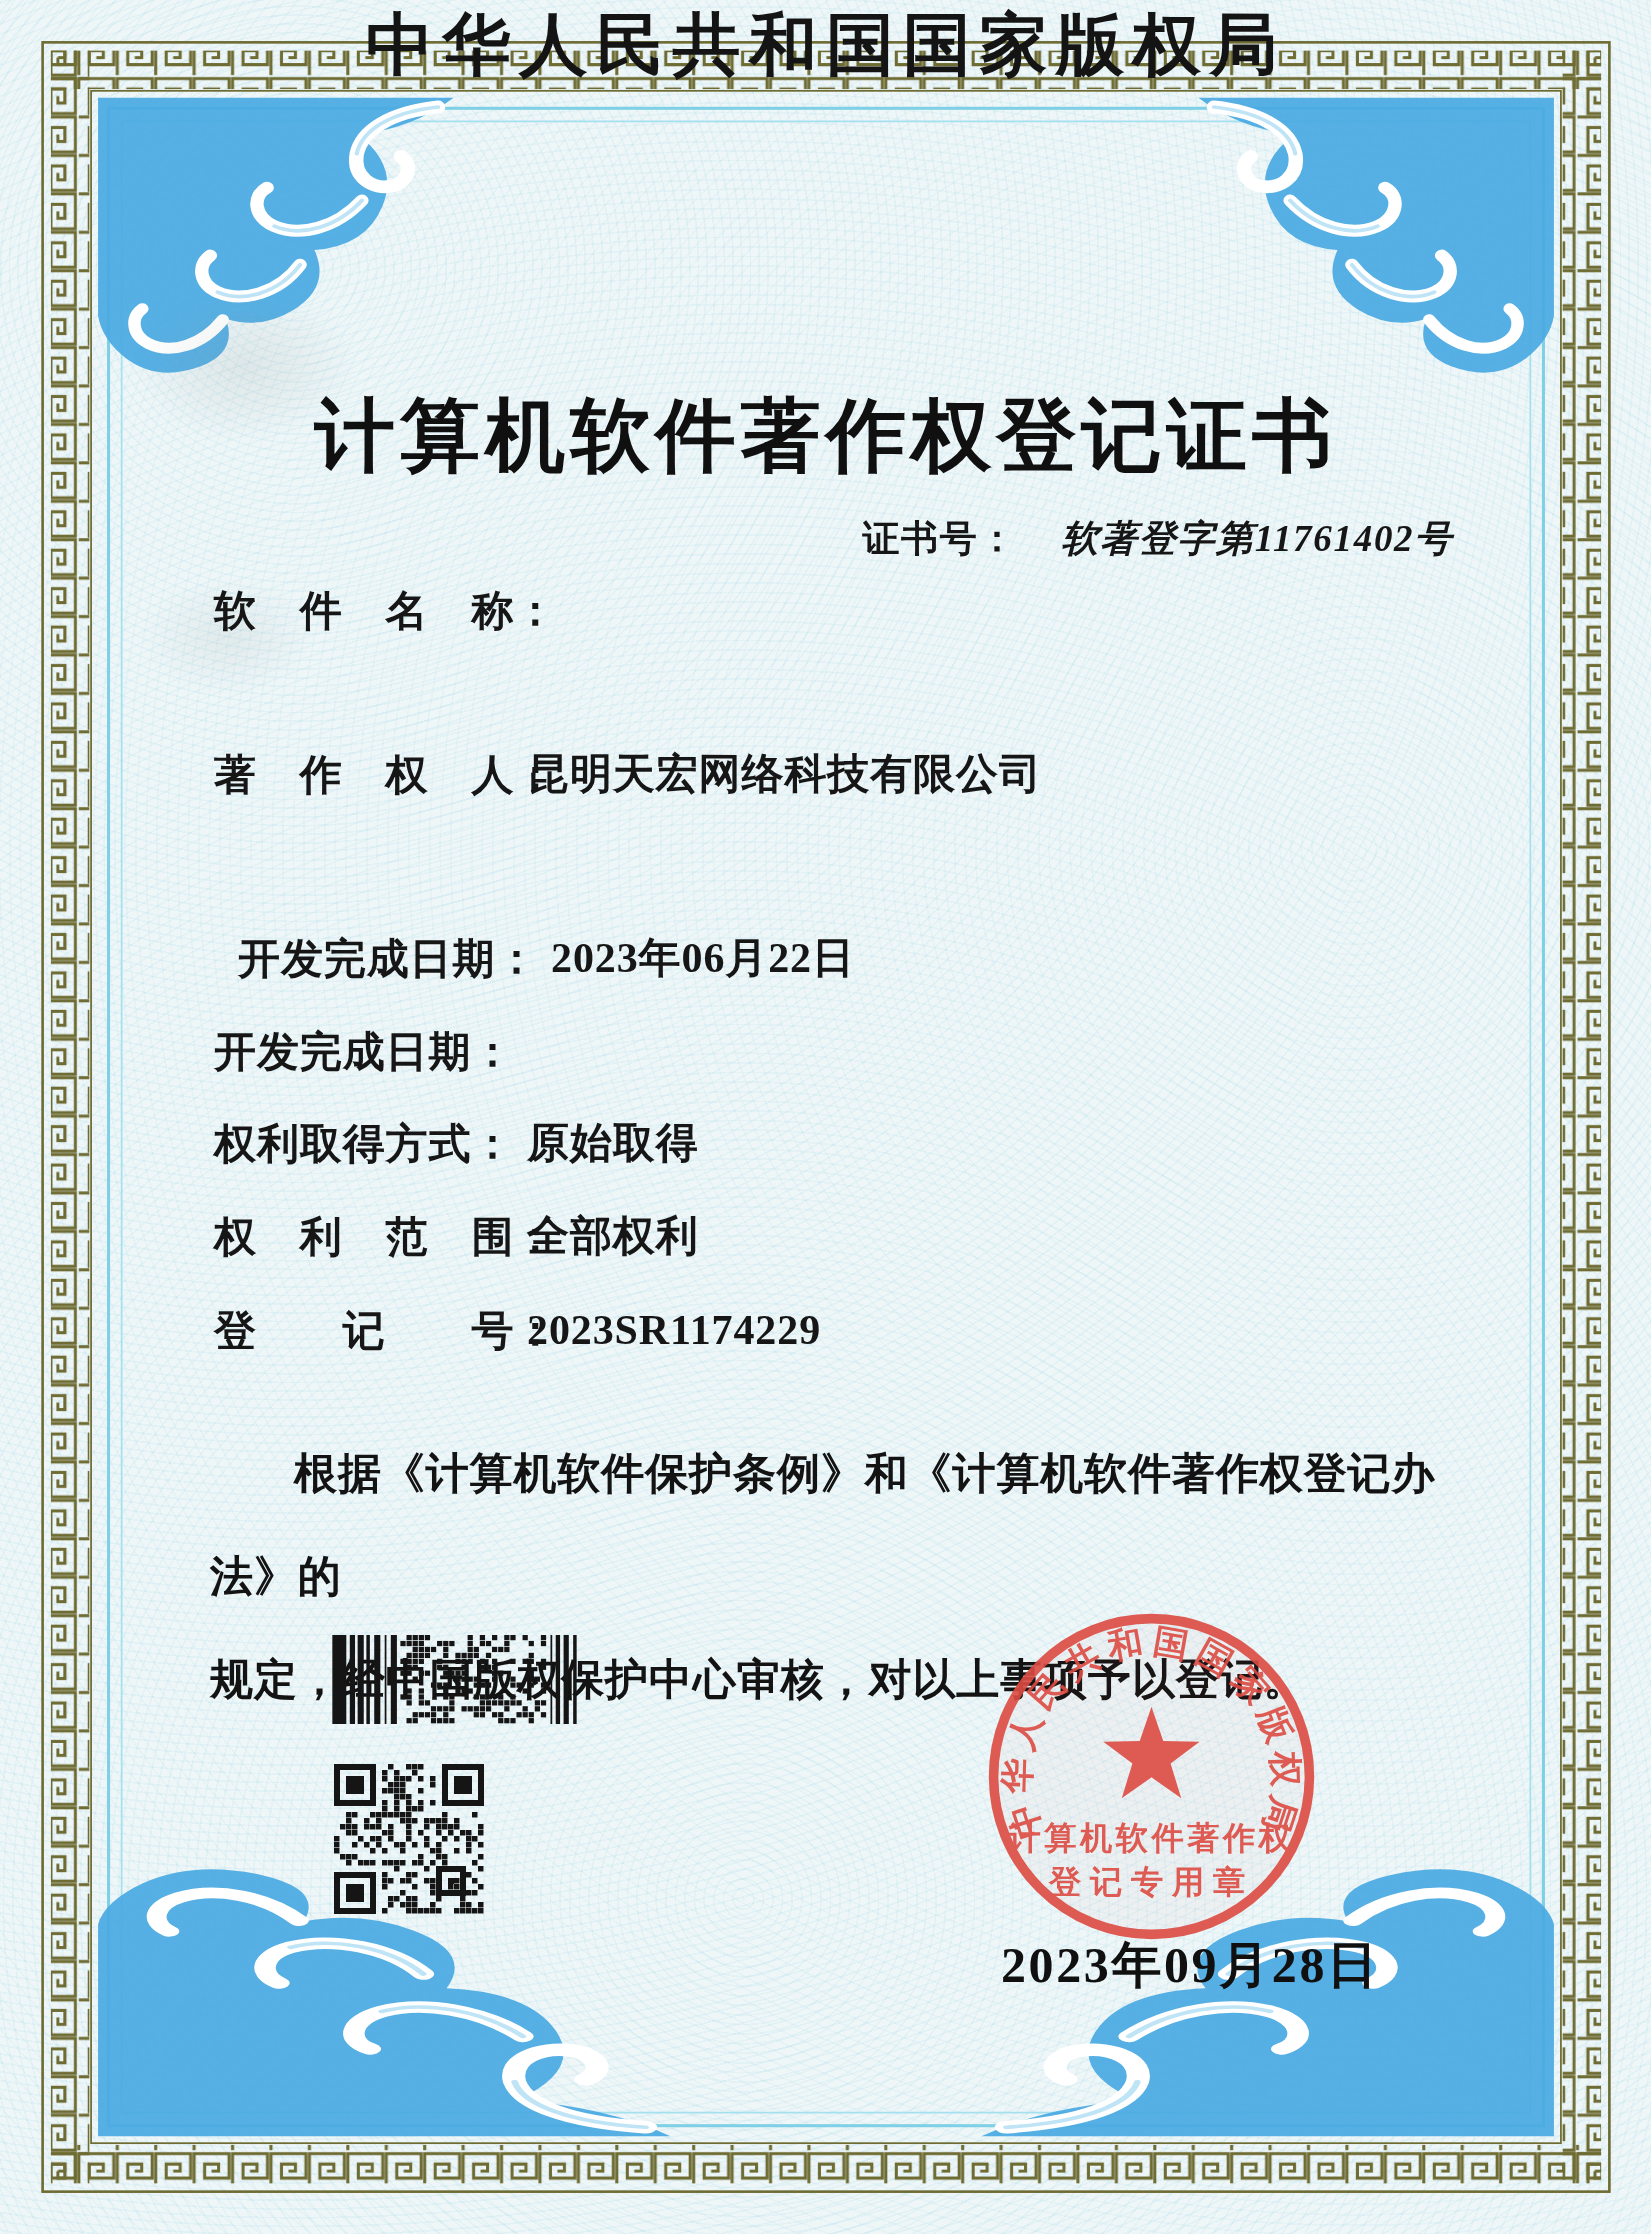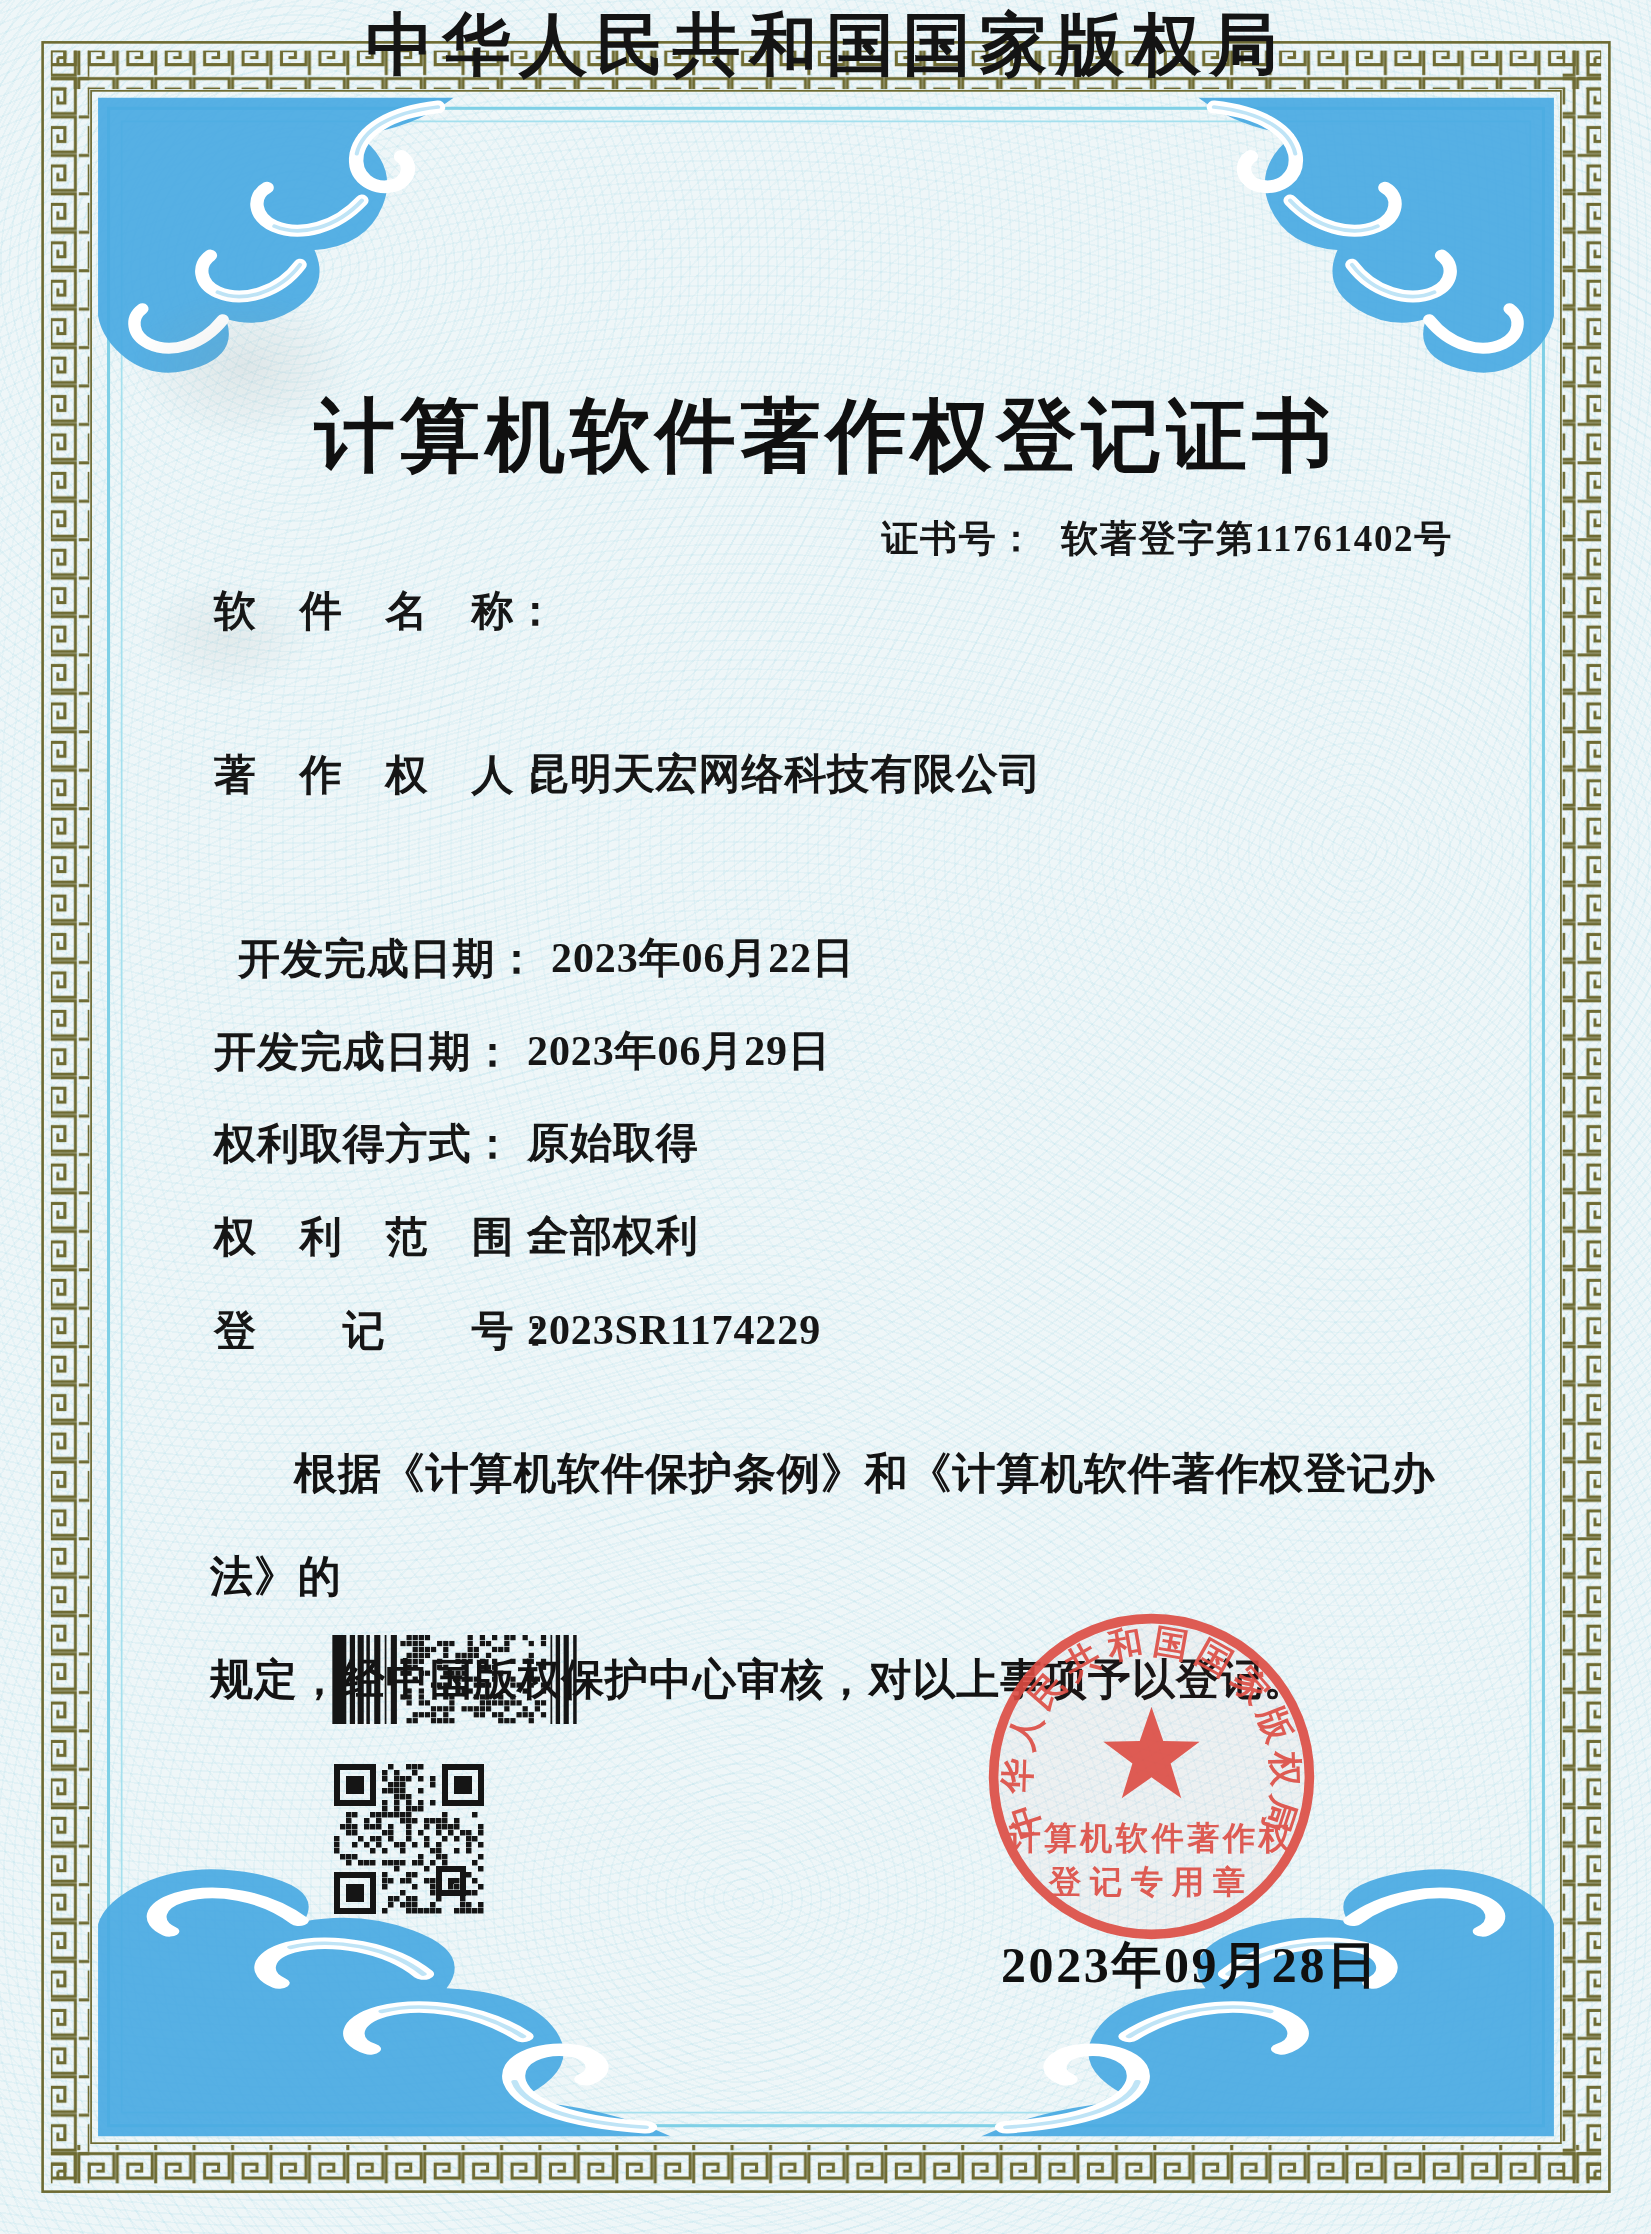--- a/index.html
+++ b/index.html
@@ -25,21 +25,21 @@
   }
   .cert-title{
     left:0;top:383px;width:100%;
     text-align:center;font-size:80px;font-weight:900;letter-spacing:5.2px;
     color:#101010;white-space:nowrap;
   }
   .cert-no-line{
     right:199px;top:514px;
     font-size:37px;font-weight:700;letter-spacing:1.7px;white-space:nowrap;
   }
-  .cert-no-line .num{margin-left:25px;}
+  .cert-no-line .num{margin-left:44px;font-style:italic;}
   .fields{left:214px;top:0;width:1258px;}
   .field-row{position:absolute;left:0;display:flex;align-items:flex-start;
     font-size:42px;font-weight:700;letter-spacing:0.9px;white-space:nowrap;}
   .field-row .lbl{display:inline-block;width:313px;flex:0 0 313px;}
   .field-row .val{line-height:54px;}
   .row-0{top:583px;} .row-1{top:747px;} .row-2{top:931px;margin-left:24px;} .row-3{top:1024px;}
   .row-4{top:1116px;} .row-5{top:1209px;} .row-6{top:1303px;}
   .statement{
     left:210px;top:1422px;width:1258px;
     font-size:43px;font-weight:700;line-height:103px;letter-spacing:0.9px;
@@ -121,21 +121,20 @@
     <div class="field-row row-1">
       <span class="lbl">著　作　权　人：</span>
       <span class="val">昆明天宏网络科技有限公司</span>
     </div>
     <div class="field-row row-2">
       <span class="lbl">开发完成日期：</span>
       <span class="val">2023年06月22日</span>
     </div>
     <div class="field-row row-3">
       <span class="lbl">开发完成日期：</span>
-      <span class="val">2023年06月29日</span>
     </div>
     <div class="field-row row-4">
       <span class="lbl">权利取得方式：</span>
       <span class="val">原始取得</span>
     </div>
     <div class="field-row row-5">
       <span class="lbl">权　利　范　围：</span>
       <span class="val">全部权利</span>
     </div>
     <div class="field-row row-6">

